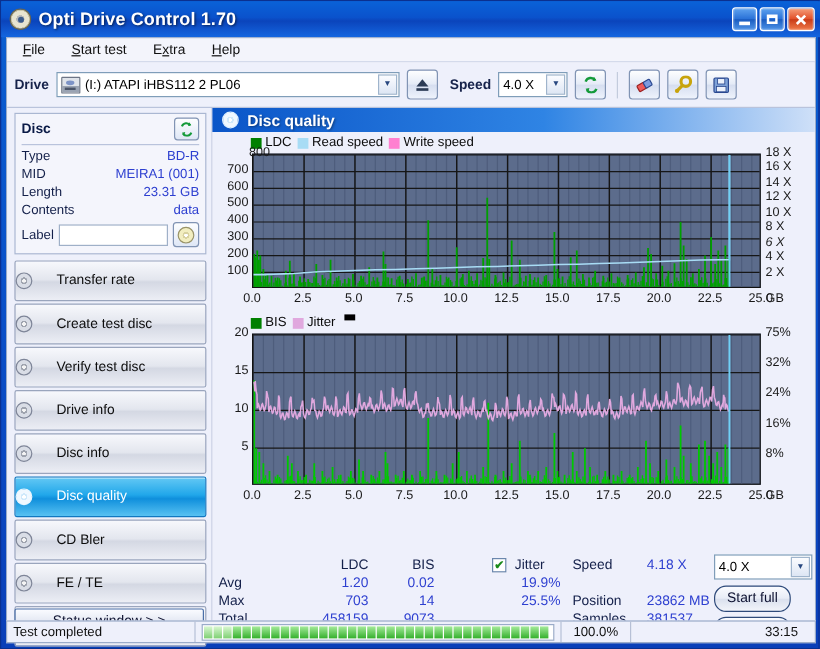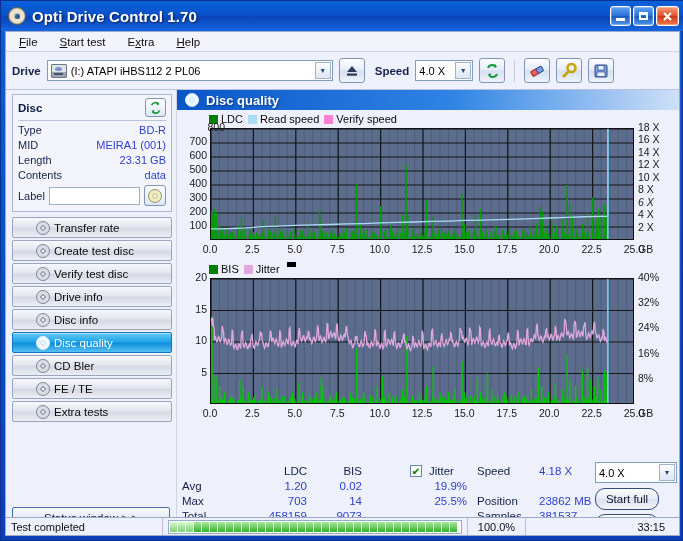--- a/index.html
+++ b/index.html
@@ -110,22 +110,22 @@
   #label-row .k{ color:#14204a; font-size:11px; }
   #label-input{ flex:1; height:18px; background:#fff; border:1px solid #9fb0c8; }
   .cd-btn{ width:22px;height:21px;border:1px solid #8194b4;border-radius:3px;
     background:linear-gradient(180deg,#fdfeff,#dfe7f6);display:flex;align-items:center;justify-content:center;}
   .cd-glyph{ width:14px;height:14px;border-radius:50%;
     background:radial-gradient(circle,#ffffff 0 16%,#d8d2a0 17% 34%,#f2eec0 35% 70%,#cfc894 71% 100%);
     border:1px solid #9a9468;}
   
   #nav { margin:5px 4px 0 6px; }
   .nav-item {
-    height:21px; margin-bottom:2px; display:flex; align-items:center;
-    padding-left:23px; gap:4px; font-size:11.5px; color:#0c0c0c;
+    height:34px; margin-bottom:2px; display:flex; align-items:center;
+    padding-left:0; gap:20px; font-size:11.5px; color:#0c0c0c;
     background:linear-gradient(180deg,#f7f8fc 0%,#e3e6ee 47%,#d4d8e3 53%,#eceef5 100%);
     border:1px solid #9aa5bd; border-radius:2px;
   }
   .nav-item.sel {
     background:linear-gradient(180deg,#63c8f4 0%,#21a7ea 45%,#0f8fdc 55%,#57c1f2 100%);
     border:1px solid #1177c0; color:#ffffff; font-weight:normal;
     box-shadow:inset 0 1px 0 rgba(255,255,255,.5);
   }
   .disc-glyph{ width:14px;height:14px;border-radius:50%;flex:none;
     background:radial-gradient(circle,#f4f4f4 0 17%,#9fa4af 18% 33%,#d9dde6 34% 72%,#aab0bd 73% 100%);
@@ -353,21 +353,21 @@
           <span class="grp">
             <span class="sw" style="background:#008000"></span>
             <span>LDC</span>
           </span>
           <span class="grp">
             <span class="sw" style="background:#a8dcf5"></span>
             <span>Read speed</span>
           </span>
           <span class="grp">
             <span class="sw" style="background:#ff80d0"></span>
-            <span>Verify speed</span>
+            <span>Write speed</span>
           </span>
         </div>
 
         <div class="chart-wrap" style="height:136px">
           <div class="plot" id="plot1" style="left:33px; top:2px; width:424px; height:112px;">
             <svg id="svg1" width="424" height="112" viewBox="0 0 424 112" preserveAspectRatio="none">
                 <line x1="0" y1="0" x2="0" y2="112" stroke="#4e5d7c" stroke-width="1"></line>
                 <line x1="8.48" y1="0" x2="8.48" y2="112" stroke="#4e5d7c" stroke-width="1"></line>
                 <line x1="16.96" y1="0" x2="16.96" y2="112" stroke="#4e5d7c" stroke-width="1"></line>
                 <line x1="25.439999999999998" y1="0" x2="25.439999999999998" y2="112" stroke="#4e5d7c" stroke-width="1"></line>
@@ -1412,21 +1412,21 @@
           <div id="y2axis2"></div>
           <div id="xaxis2"></div>
         <div class="ylabel" style="left: 1px; width: 29px; top: 89.5px;">5</div>
             <div class="ylabel" style="left: 1px; width: 29px; top: 58px;">10</div>
             <div class="ylabel" style="left: 1px; width: 29px; top: 26.5px;">15</div>
             <div class="ylabel" style="left: 1px; width: 29px; top: -5px;">20</div>
             <div class="rlabel" style="left: 461px; top: 95.8px;">8%</div>
             <div class="rlabel" style="left: 461px; top: 70.6px;">16%</div>
             <div class="rlabel" style="left: 461px; top: 45.4px;">24%</div>
             <div class="rlabel" style="left: 461px; top: 20.2px;">32%</div>
-            <div class="rlabel" style="left: 461px; top: -5px;">40%</div>
+            <div class="rlabel" style="left: 461px; top: -5px;">75%</div>
             <div class="xlabel" style="width: 40px; left: 13px; top: 131px;">0.0</div>
             <div class="xlabel" style="width: 40px; left: 55.4px; top: 131px;">2.5</div>
             <div class="xlabel" style="width: 40px; left: 97.8px; top: 131px;">5.0</div>
             <div class="xlabel" style="width: 40px; left: 140.2px; top: 131px;">7.5</div>
             <div class="xlabel" style="width: 40px; left: 182.6px; top: 131px;">10.0</div>
             <div class="xlabel" style="width: 40px; left: 225px; top: 131px;">12.5</div>
             <div class="xlabel" style="width: 40px; left: 267.4px; top: 131px;">15.0</div>
             <div class="xlabel" style="width: 40px; left: 309.8px; top: 131px;">17.5</div>
             <div class="xlabel" style="width: 40px; left: 352.2px; top: 131px;">20.0</div>
             <div class="xlabel" style="width: 40px; left: 394.6px; top: 131px;">22.5</div>

